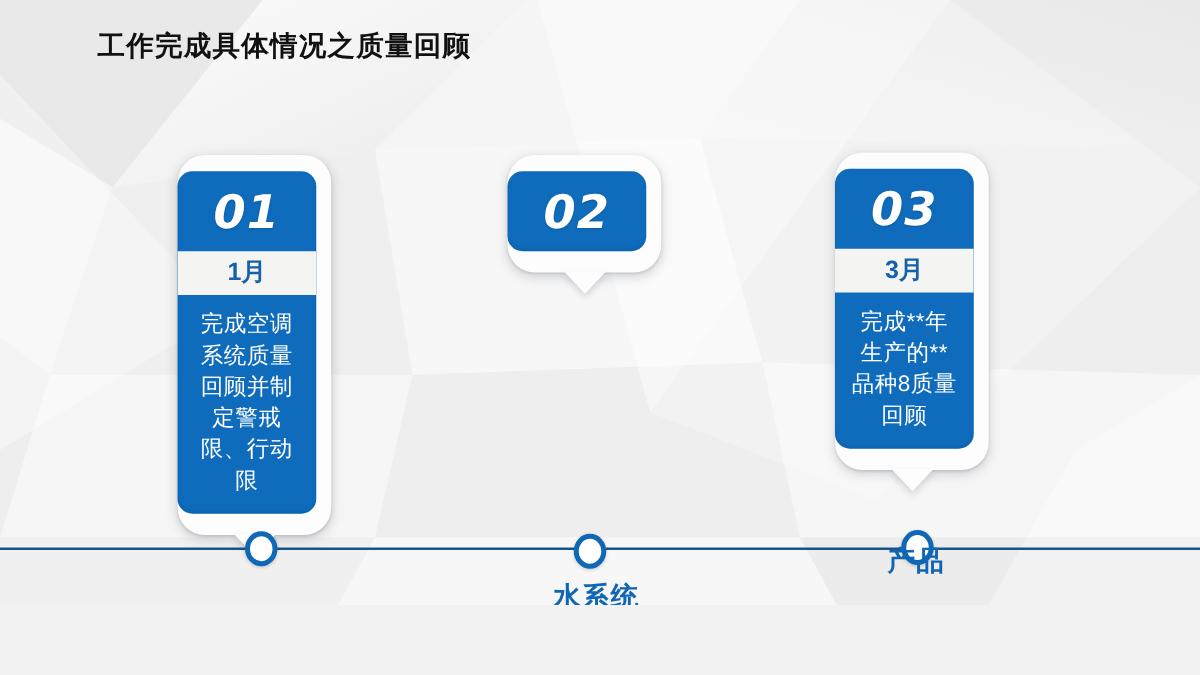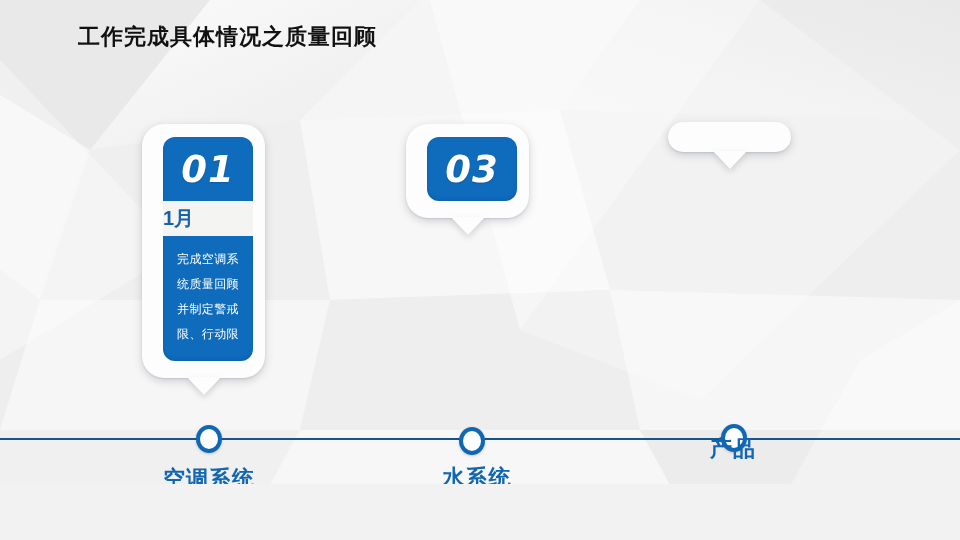--- a/index.html
+++ b/index.html
@@ -61,21 +61,21 @@
   .card-group {
     position: absolute;
     z-index: 5;
   }
 
   .card-frame {
     position: relative;
     background: #fdfdfd;
     border-radius: 22px;
     box-shadow: 0 3px 9px rgba(60,70,85,0.22), 0 1px 2px rgba(0,0,0,0.10);
-    padding: 13px 12px 17px 21px;
+    padding: 13px 12px 17px 0;
     box-sizing: border-box;
   }
 
   .card-tail {
     position: absolute;
     left: 50%;
     bottom: -17px;
     transform: translateX(-50%);
     width: 0;
     height: 0;
@@ -103,27 +103,28 @@
     padding: 14px 0 13px 0;
     letter-spacing: 1px;
     text-shadow: 0 1px 2px rgba(0,0,0,0.18);
   }
 
   .card-month {
     background: #f4f4f2;
     color: #1661a8;
     font-size: 20px;
     font-weight: bold;
+    text-align: center;
     padding: 7px 0 8px 0;
     line-height: 1;
   }
 
   .card-body {
     color: #ffffff;
-    font-size: 12px;
+    font-size: 18px;
     line-height: 25px;
     text-align: center;
     padding: 11px 12px 14px 12px;
     letter-spacing: 0.4px;
   }
 
   
   .timeline-node {
     position: absolute;
     z-index: 7;
@@ -194,34 +195,38 @@
     <div class="card-frame">
       <div class="card-inner">
         <div class="card-number">01</div>
         <div class="card-month">1月</div>
         <div class="card-body">完成空调系统质量回顾并制定警戒限、行动限</div>
       </div>
       <div class="card-tail"></div>
     </div>
   </div>
   <div class="timeline-node" style="left:196px; top:425px;"></div>
-  <div class="timeline-label" style="left:209px; top:464px;">空调系统</div>
 
   <div class="card-group" style="left:406px; top:124px; width:123px;">
     <div class="card-frame">
       <div class="card-inner">
-        <div class="card-number">03</div>
+        <div class="card-number">02</div>
       </div>
       <div class="card-tail"></div>
     </div>
   </div>
   <div class="timeline-node" style="left:459px; top:427px;"></div>
   <div class="timeline-label" style="left:477px; top:463px;">水系统</div>
 
   <div class="card-group" style="left:668px; top:122px; width:123px;">
     <div class="card-frame">
+      <div class="card-inner">
+        <div class="card-number">03</div>
+        <div class="card-month">3月</div>
+        <div class="card-body">完成**年生产的**品种8质量回顾</div>
+      </div>
       <div class="card-tail"></div>
     </div>
   </div>
   <div class="timeline-node" style="left:721px; top:424px;"></div>
   <div class="timeline-label" style="left:733px; top:434px;">产品</div>
 
 </div>
 
 </body></html>

